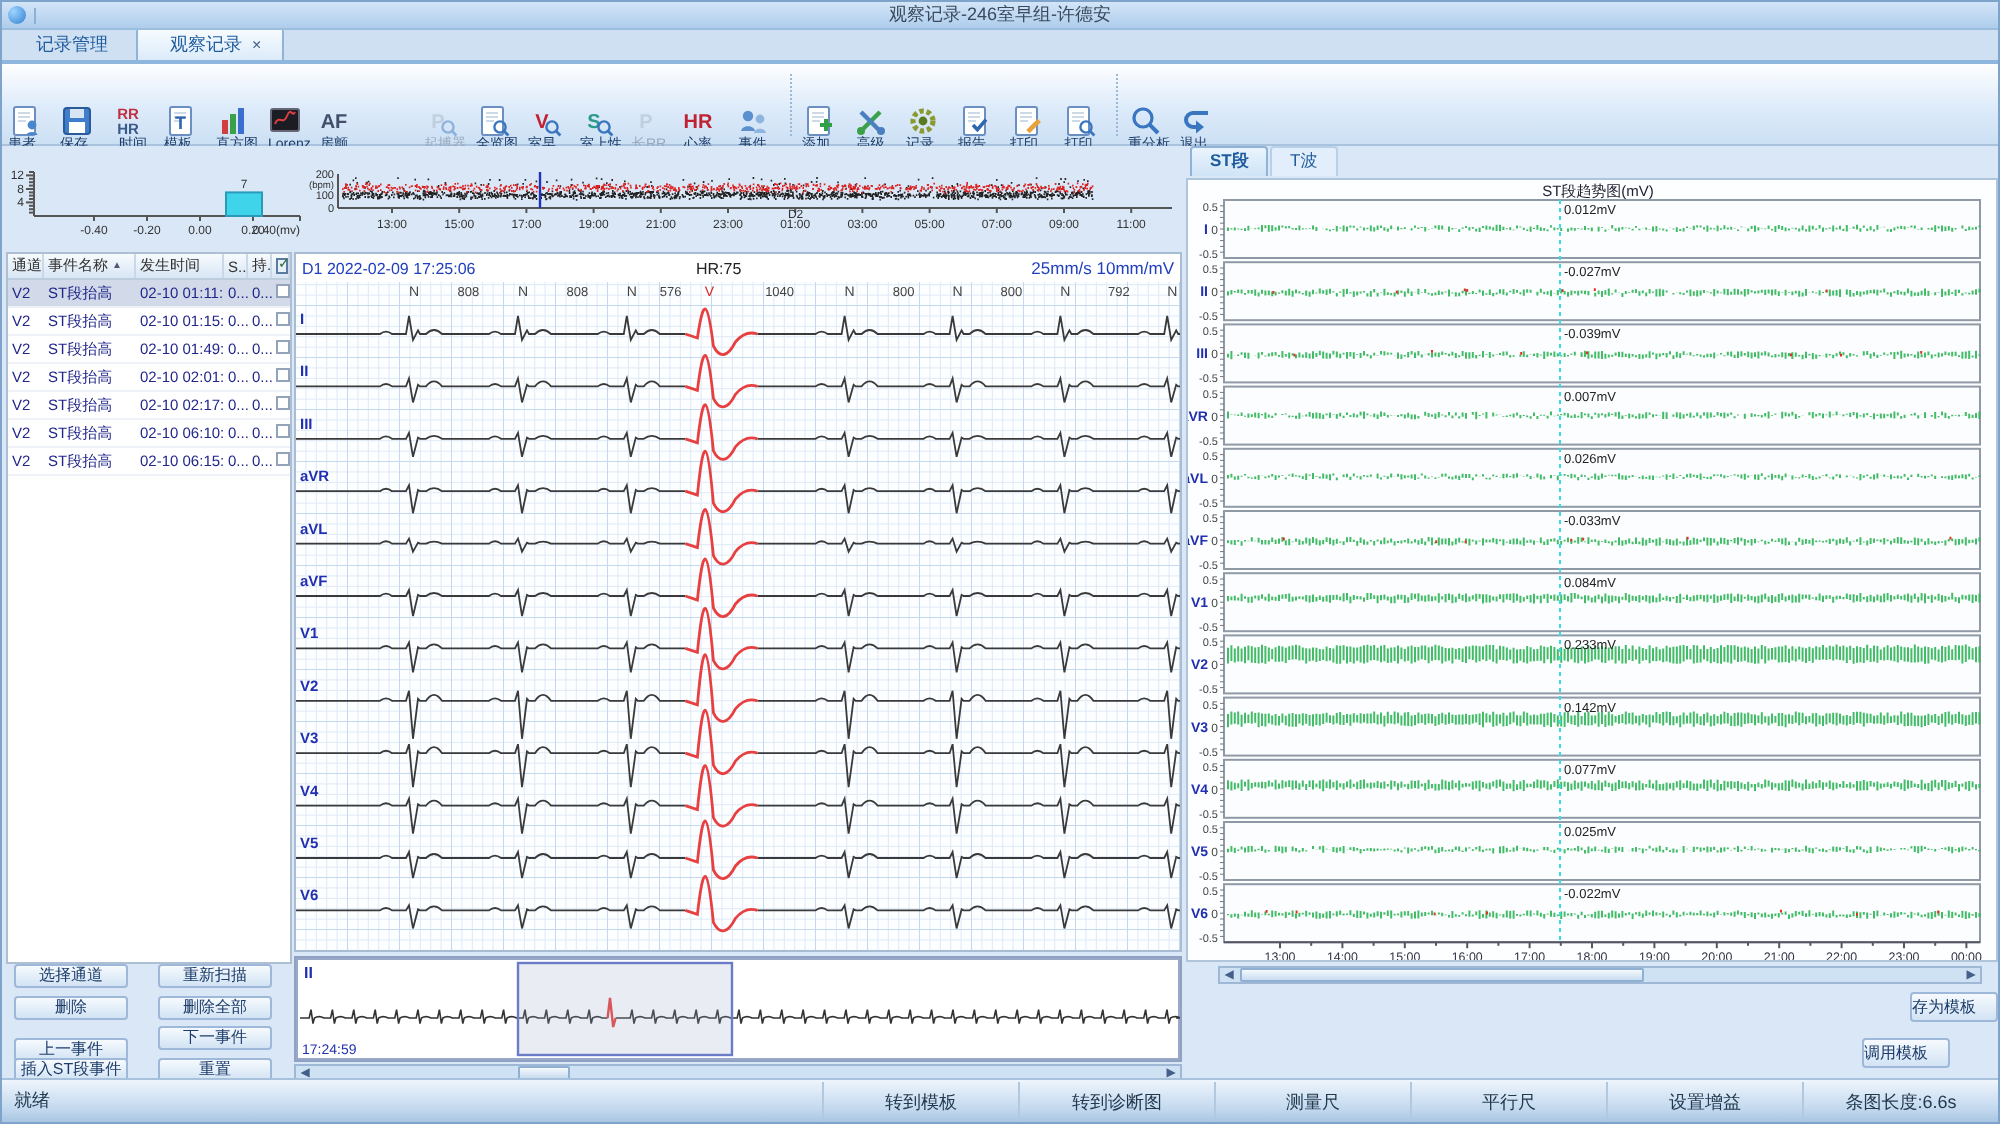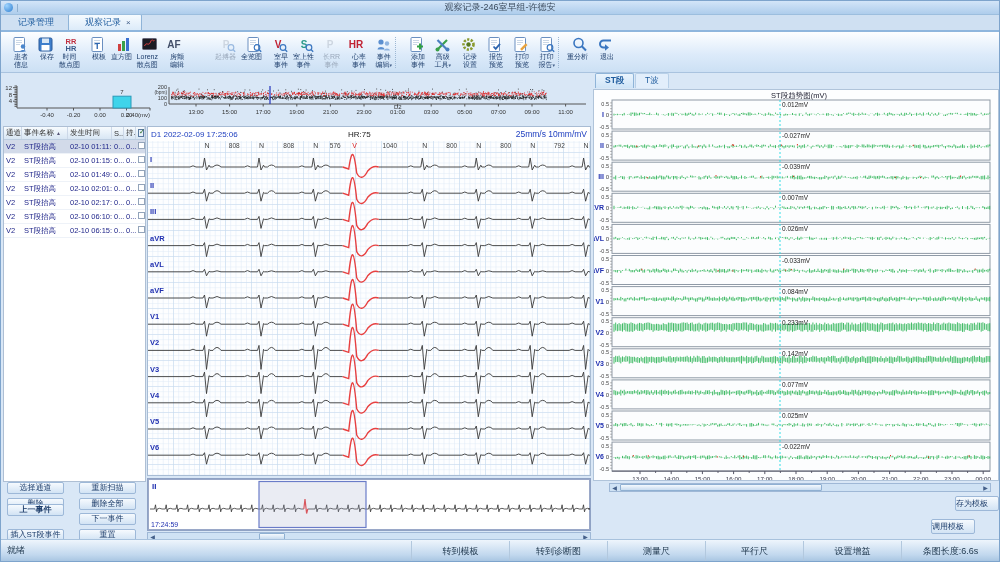--- a/index.html
+++ b/index.html
@@ -11,21 +11,21 @@
   .appicon{width:9px;height:9px;border-radius:50%;background:radial-gradient(circle at 30% 30%,#9fd4ff,#2f7fd0);margin:0 4px 0 3px;}
   .tdivider{width:1px;height:8px;background:#8fb0d0;margin-right:4px;}
   .title-center{position:absolute;left:0;right:0;text-align:center;font-size:9px;color:#3a4a5c;}
   
   .tabrow{height:17px;background:#cfe0f2;display:flex;align-items:flex-end;padding-left:6px;border-bottom:2px solid #8fb6dd;}
   .tab{font-size:9px;color:#1f5c9e;padding:2px 10px 1px;margin-right:3px;border:1px solid transparent;border-bottom:none;border-radius:3px 3px 0 0;}
   .tab.active{background:linear-gradient(#f8fcff,#dcebf9);border-color:#8fb4d8;padding-left:16px;}
   .tab .close{margin-left:5px;color:#44608a;font-size:8px;}
   
   .toolbar{height:41px;background:linear-gradient(#fdfeff,#ddebfa 55%,#cce0f4);border-bottom:1px solid #a9c3df;display:flex;align-items:stretch;padding:1px 2px 0;}
-  .tbtn{width:26px;display:flex;flex-direction:column;align-items:flex-end;padding-top:2px;border:1px solid transparent;border-radius:2px;flex:none;}
+  .tbtn{width:26px;display:flex;flex-direction:column;align-items:flex-start;padding-top:18px;border:1px solid transparent;border-radius:2px;flex:none;}
   .tbtn .ticon{width:17px;height:17px;flex:none;}
   .tbtn .tlabel{font-size:7px;line-height:8px;color:#1c3c6a;text-align:center;white-space:nowrap;}
   .tbtn.active{background:linear-gradient(#fff3cf,#fbd98a);border-color:#d8a93e;margin-top:46px;}
   .tbtn.disabled .tlabel{color:#9aa8ba;}
   .tsep{width:3px;border-left:1px dotted #9db8d4;margin:4px 2px;flex:none;}
   
   .main{position:absolute;top:72px;left:0;right:0;bottom:22px;background:#d9e7f6;}
   .panel{position:absolute;}
   
   .events-table{left:2px;top:53px;width:143px;height:356px;background:#fff;border:1px solid #aebfd4;font-size:7.5px;color:#20268a;overflow:hidden;}
@@ -359,21 +359,21 @@
           <div class="td" style="width:12px">0...</div>
           <div class="td" style="width:12px">0...</div>
           <div class="td" style="width:9px"><span class="cb"></span></div>
         </div>
       </div>
     <div class="panel" id="actions" style="left:2px;top:409px;width:141px;height:60px">
         <div class="abtn" style="left: 4px; top: 0px;">选择通道</div>
         <div class="abtn" style="left: 76px; top: 0px;">重新扫描</div>
         <div class="abtn" style="left: 4px; top: 15.5px;">删除</div>
         <div class="abtn" style="left: 76px; top: 15.5px;">删除全部</div>
-        <div class="abtn" style="left: 4px; top: 22px; font-weight: bold;">上一事件</div>
+        <div class="abtn" style="left: 4px; top: 37px;">上一事件</div>
         <div class="abtn" style="left: 76px; top: 31px;">下一事件</div>
         <div class="abtn" style="left: 4px; top: 46.5px;">插入ST段事件</div>
         <div class="abtn" style="left: 76px; top: 46.5px;">重置</div>
       </div>
 
     <svg id="hrsvg" class="panel" style="left:145px;top:8px" width="445" height="44">
         <line x1="23" y1="6" x2="23" y2="23" stroke="#555"></line>
         <line x1="23" y1="23" x2="440" y2="23" stroke="#555"></line>
         <text x="21" y="8" font-size="5.5" fill="#333" text-anchor="end">200</text>
         <text x="21" y="13" font-size="4.8" fill="#333" text-anchor="end">(bpm)</text>

